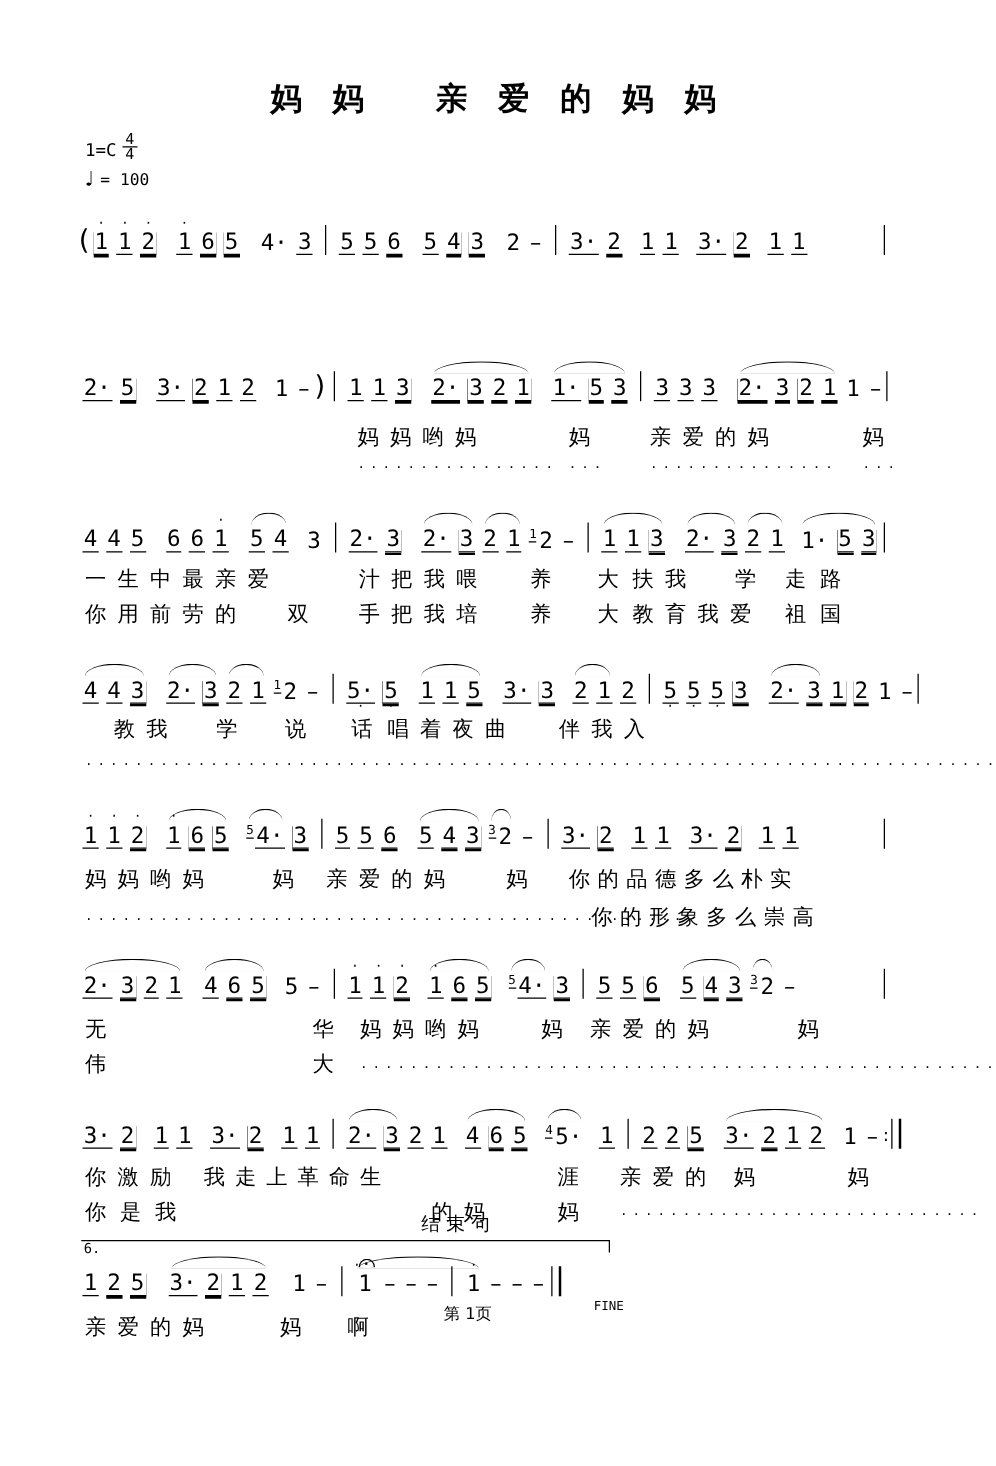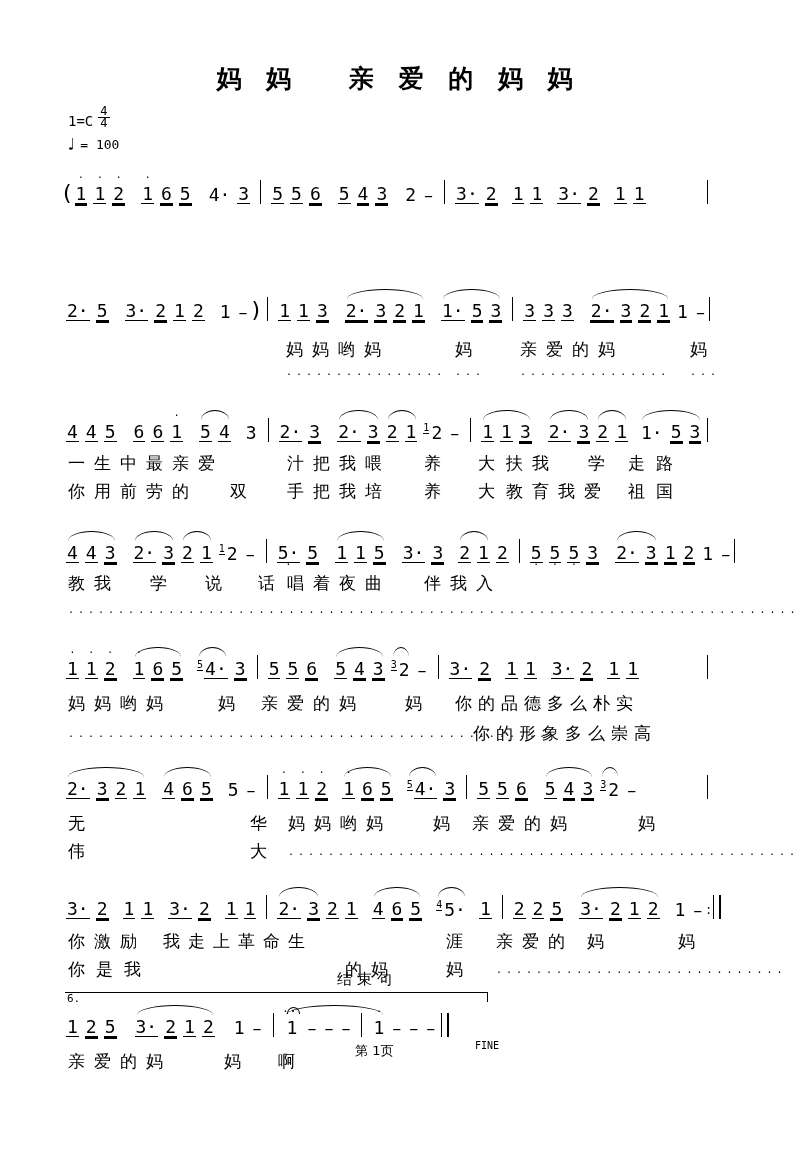--- a/index.html
+++ b/index.html
@@ -913,21 +913,21 @@
           </span>
         </span>
         <span class="bar auto"></span>
         <span class="slur" style="left: 5px; width: 47px;"></span>
         <span class="slur" style="left: 72px; width: 38px;"></span>
         <span class="slur" style="left: 120px; width: 28px;"></span>
         <span class="slur" style="left: 274px; width: 47px;"></span>
         <span class="slur" style="left: 397px; width: 28px;"></span>
         <span class="slur" style="left: 554px; width: 39px;"></span>
       </div>
-    <div class="lyr" style="top:38px;">
+    <div class="lyr" style="top:38px;margin-left:23px;">
         <span class="ly" style="left: 5px;">教我</span>
         <span class="ly" style="left: 87px;">学</span>
         <span class="ly" style="left: 142px;">说</span>
         <span class="ly" style="left: 195px;">话</span>
         <span class="ly" style="left: 224px;">唱着夜曲</span>
         <span class="ly" style="left: 361px;">伴我入</span>
       </div>
     <div class="lyr" style="top:64px;">
         <span class="ly dts" style="left: 5px;">................................................................................</span>
       </div>

